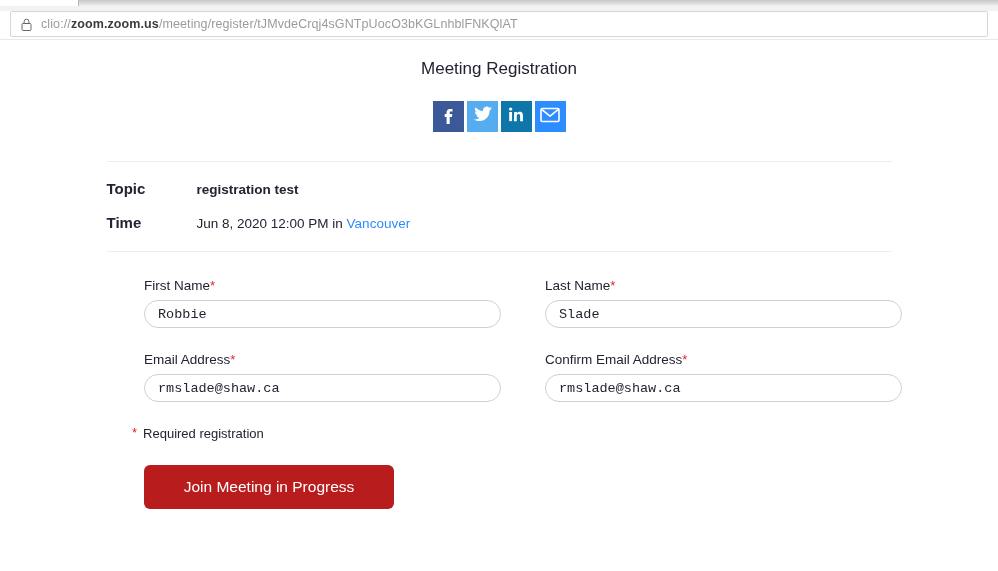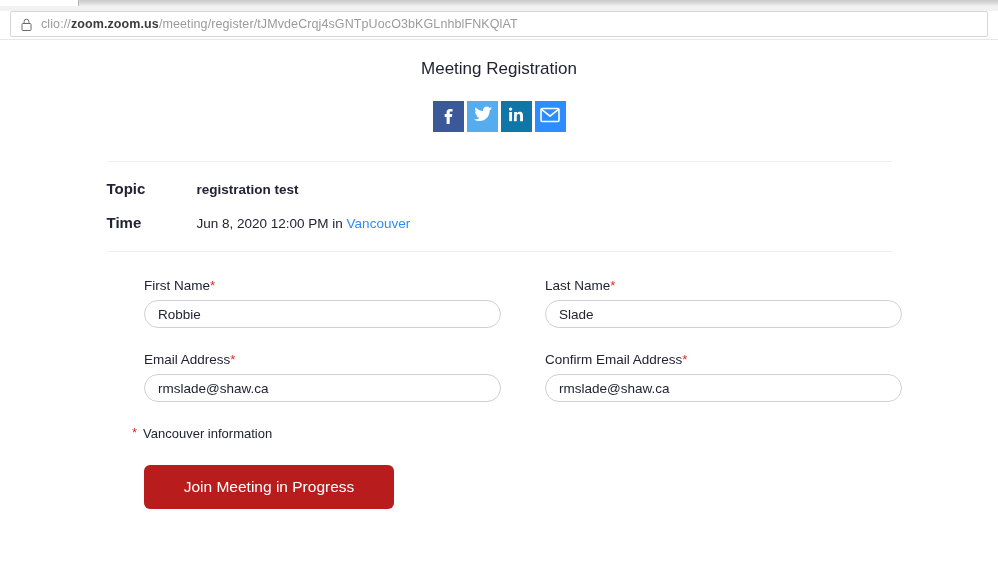--- a/index.html
+++ b/index.html
@@ -151,21 +151,21 @@
   }
   .req-star { color: #e02828; font-size: 13px; }
   .field-input {
     width: 357px;
     height: 28px;
     border: 1px solid #cfcfd6;
     border-radius: 14px;
     padding: 0 13px;
     font-size: 13.5px;
     color: #232333;
-    font-family: Liberation Sans, sans-serif;
+    font-family: Liberation Mono, monospace;
     background: #ffffff;
     outline: none;
   }
   #required-note {
     display: flex;
     align-items: flex-start;
     margin-top: 0px;
     margin-left: -12px;
     font-size: 13px;
     color: #232333;
@@ -286,20 +286,20 @@
         <input class="field-input" type="text" value="rmslade@shaw.ca" style="">
       </div>
       <div class="field">
         <label class="field-label"><span>Confirm Email Address</span><span class="req-star">*</span></label>
         <input class="field-input" type="text" value="rmslade@shaw.ca" style="">
       </div>
     </div>
 
     <div id="required-note">
       <span class="star">*</span>
-      <span>Vancouver information</span>
+      <span>Required registration</span>
     </div>
 
     <button id="submit-button" type="submit">Join Meeting in Progress</button>
 
   </form>
 
 </div>
 
 </body></html>

